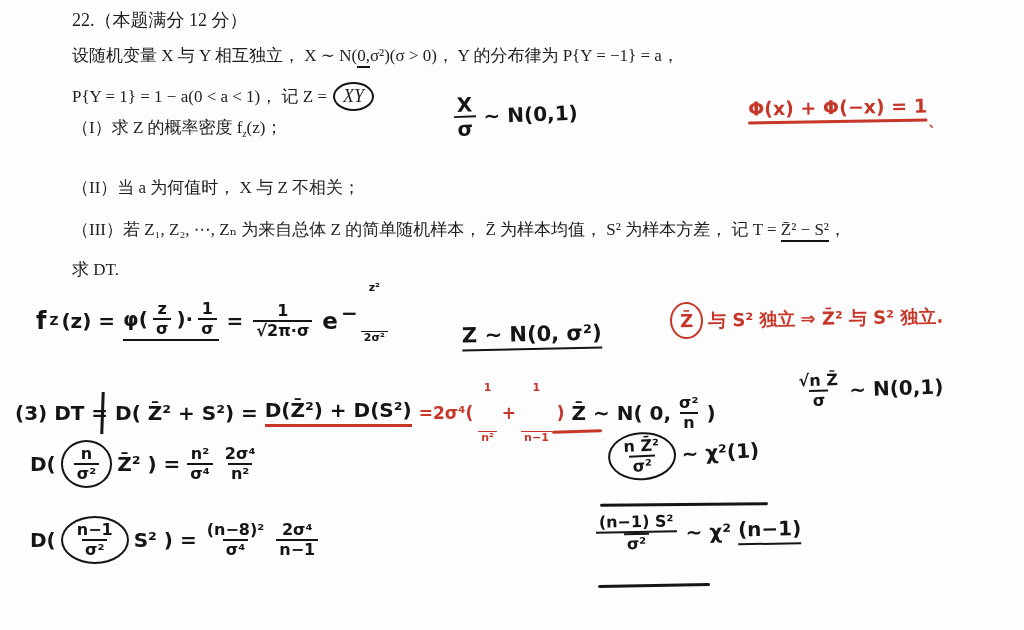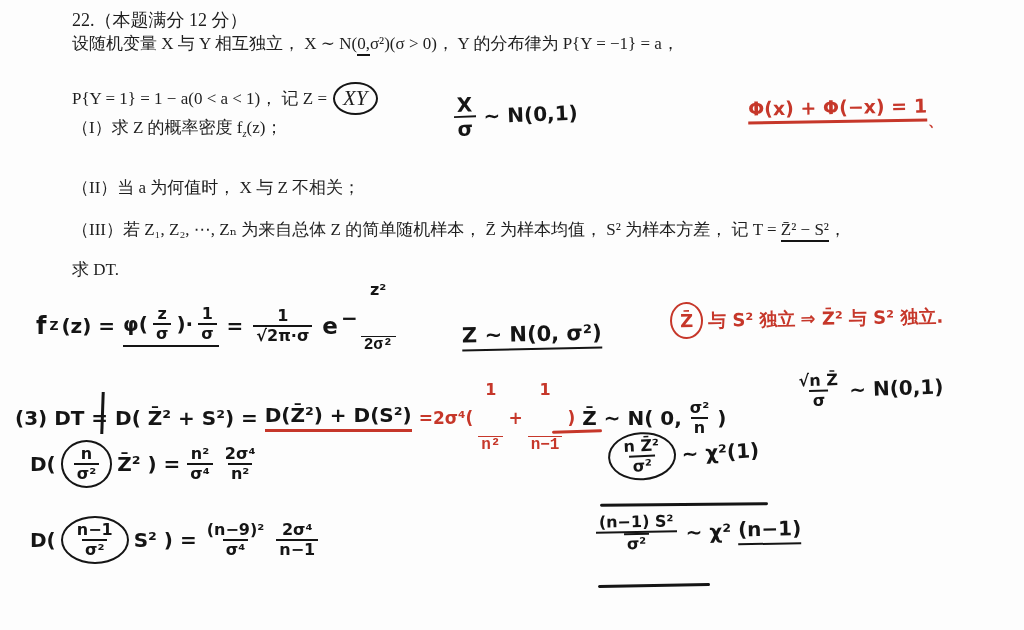--- a/index.html
+++ b/index.html
@@ -11,48 +11,48 @@
   .hand{font-family:"DejaVu Sans",sans-serif;font-weight:600;color:var(--ink,#141414);
         white-space:nowrap;}
   .red{color:var(--red,#c6372a);}
   .row{display:flex;align-items:center;gap:6px;}
   .grp{display:inline-flex;align-items:center;gap:3px;}
   .fr{display:inline-flex;flex-direction:column;align-items:center;vertical-align:middle;
       line-height:1.12;margin:0 2px;text-align:center;}
   .fr .num{padding:0 3px;}
   .fr .den{border-top:2.2px solid currentColor;padding:0 3px;}
   .fr.sm{font-size:16px;}
-  .fr.xs{font-size:16px;line-height:1.05;gap:37px;}
-  .fr.xs .den{border-top-width:1.6px;font-family:Liberation Mono, monospace;}
+  .fr.xs{font-size:11px;line-height:1.05;gap:37px;}
+  .fr.xs .den{border-top-width:1.6px;}
   .circle{display:inline-flex;align-items:center;justify-content:center;
           border:2.6px solid var(--ink,#141414);border-radius:50%;padding:3px 9px;}
   .circle.redb{border-color:var(--red,#c6372a);}
   .u-ink{border-bottom:2.4px solid var(--ink,#141414);padding-bottom:2px;}
   .u-ink-thin{border-bottom:2px solid var(--ink,#141414);padding-bottom:1px;}
   .u-red{border-bottom:3px solid var(--red,#c6372a);padding-bottom:2px;}
   .it{font-style:italic;}
   .sup{vertical-align:super;display:inline-flex;align-items:center;gap:1px;}
   sub{font-size:62%;}
   .stroke{background:var(--ink,#141414);}
   .rstroke{background:var(--red,#c6372a);}
 </style>
 </head>
 <body>
 
 <div class="page">
 
   <div class="abs print" style="left:72px;top:8px;font-size:18px">22.（本题满分 12 分）</div>
 
-  <div class="abs print" style="left:72px;top:32px">
+  <div class="abs print" style="left:72px;top:44px">
     <span>设随机变量 X 与 Y 相互独立， X ∼ N(</span><span class="u-ink-thin">0,</span><span>σ²)(σ &gt; 0)， Y 的分布律为 P{Y = −1} = a，</span>
   </div>
 
   <div class="abs print" style="left:72px;top:82px;display:flex;align-items:center;gap:6px">
     <span>P{Y = 1} = 1 − a(0 &lt; a &lt; 1)， 记 Z =</span>
-    <span class="circle it" style="padding:2px 8px;font-size:21px">
+    <span class="circle it" style="padding:2px 8px;font-size:18px">
         <span>XY</span>
       </span>
   </div>
 
   <div class="abs print" style="left:72px;top:116px">
     <span>（I）求 Z 的概率密度 f</span><sub class="it">z</sub><span>(z)；</span>
   </div>
 
   <div class="abs print" style="left:72px;top:218px">
     <span>（III）若 Z₁, Z₂, ⋯, Zₙ 为来自总体 Z 的简单随机样本， Z̄ 为样本均值， S² 为样本方差， 记 T = </span><span class="u-ink-thin">Z̄² − S²</span><span>，</span>
@@ -189,21 +189,21 @@
   <div class="abs hand row" style="left:30px;top:516px;font-size:20px;gap:5px">
     <span>D(</span>
     <span class="circle">
       <span class="fr sm">
         <span class="num">n−1</span>
         <span class="den">σ²</span>
       </span>
     </span>
     <span>S² ) =</span>
     <span class="fr sm">
-      <span class="num">(n−9)²</span>
+      <span class="num">(n−8)²</span>
       <span class="den">σ⁴</span>
     </span>
     <span class="fr sm">
       <span class="num">2σ⁴</span>
       <span class="den">n−1</span>
     </span>
   </div>
 
   <div class="abs hand row" style="left:594px;top:512px;font-size:20px;gap:7px;transform:rotate(-1deg)">
     <span class="fr sm">

